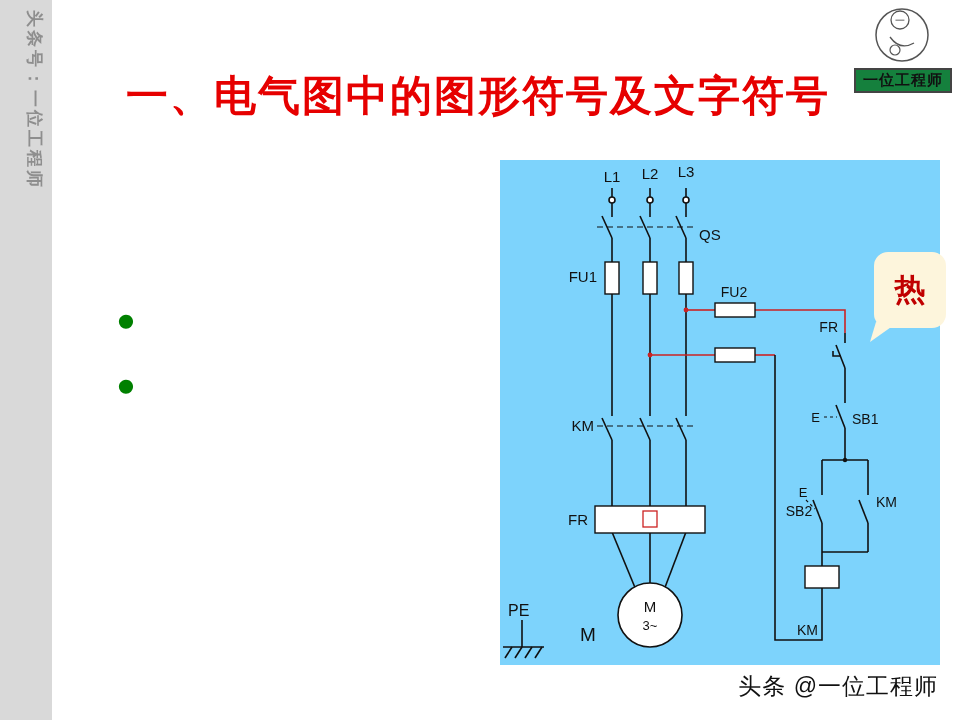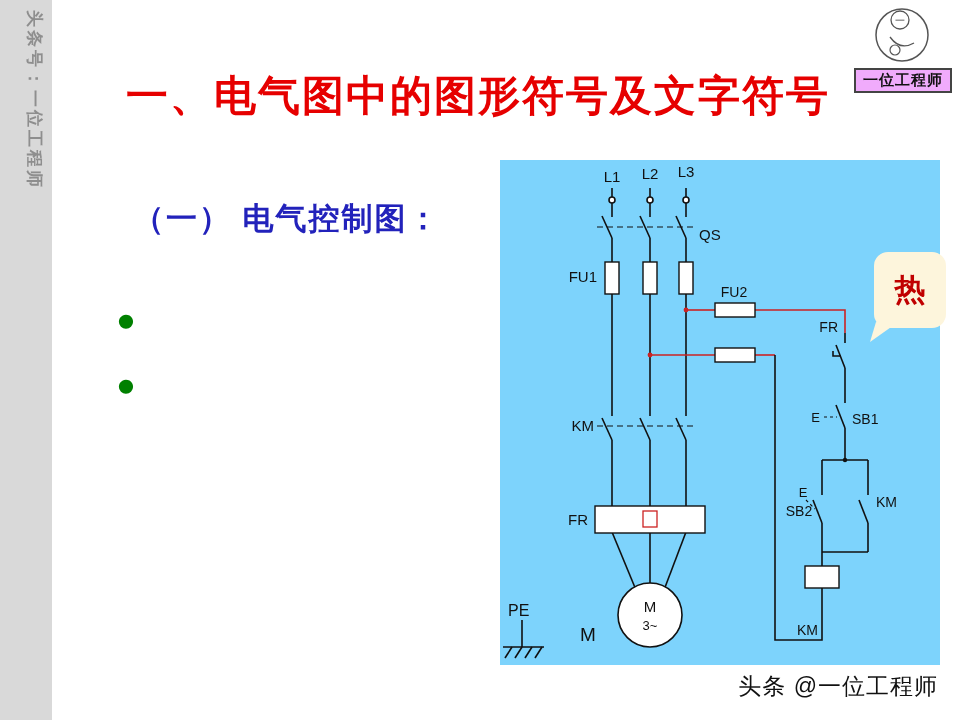--- a/index.html
+++ b/index.html
@@ -29,39 +29,38 @@
 
   
   .callout{position:absolute;left:874px;top:252px;width:72px;height:76px;background:#fdf5dc;
     border-radius:14px;display:flex;align-items:center;justify-content:center;z-index:5;}
   .callout .callout-text{font-size:31px;font-weight:bold;color:#c00000;}
   .callout .tail{position:absolute;left:-4px;bottom:-14px;width:24px;height:20px;background:#fdf5dc;
     clip-path:polygon(0% 100%,25% 0%,100% 15%);}
 
   
   .logo{position:absolute;top:5px;right:10px;width:96px;text-align:center;z-index:6;}
-  .logo-box{display:inline-block;border:2px solid #444;background:#f0abfc;padding:1px 7px;
+  .logo-box{display:inline-block;border:2px solid #444;background:#15803d;padding:1px 7px;
     font-size:15px;font-weight:bold;color:#111;letter-spacing:1px;margin-top:1px;white-space:nowrap;}
 
   
   .footer{position:absolute;right:22px;bottom:18px;font-size:23px;font-weight:normal;color:#111;
     letter-spacing:1px;white-space:nowrap;}
 </style>
 </head>
 <body>
 
 <div class="slide">
 
   <div class="left-strip">
     <div class="strip-text">头条号：一位工程师</div>
   </div>
 
   <h1 class="title">一、电气图中的图形符号及文字符号</h1>
 
-  <div class="subtitle">（一） 电气控制图：</div>
 
   <div class="bullets">
     <div class="bullet">
       <span class="marker">●</span>
     </div>
     <div class="bullet">
       <span class="marker">●</span>
     </div>
   </div>
 

